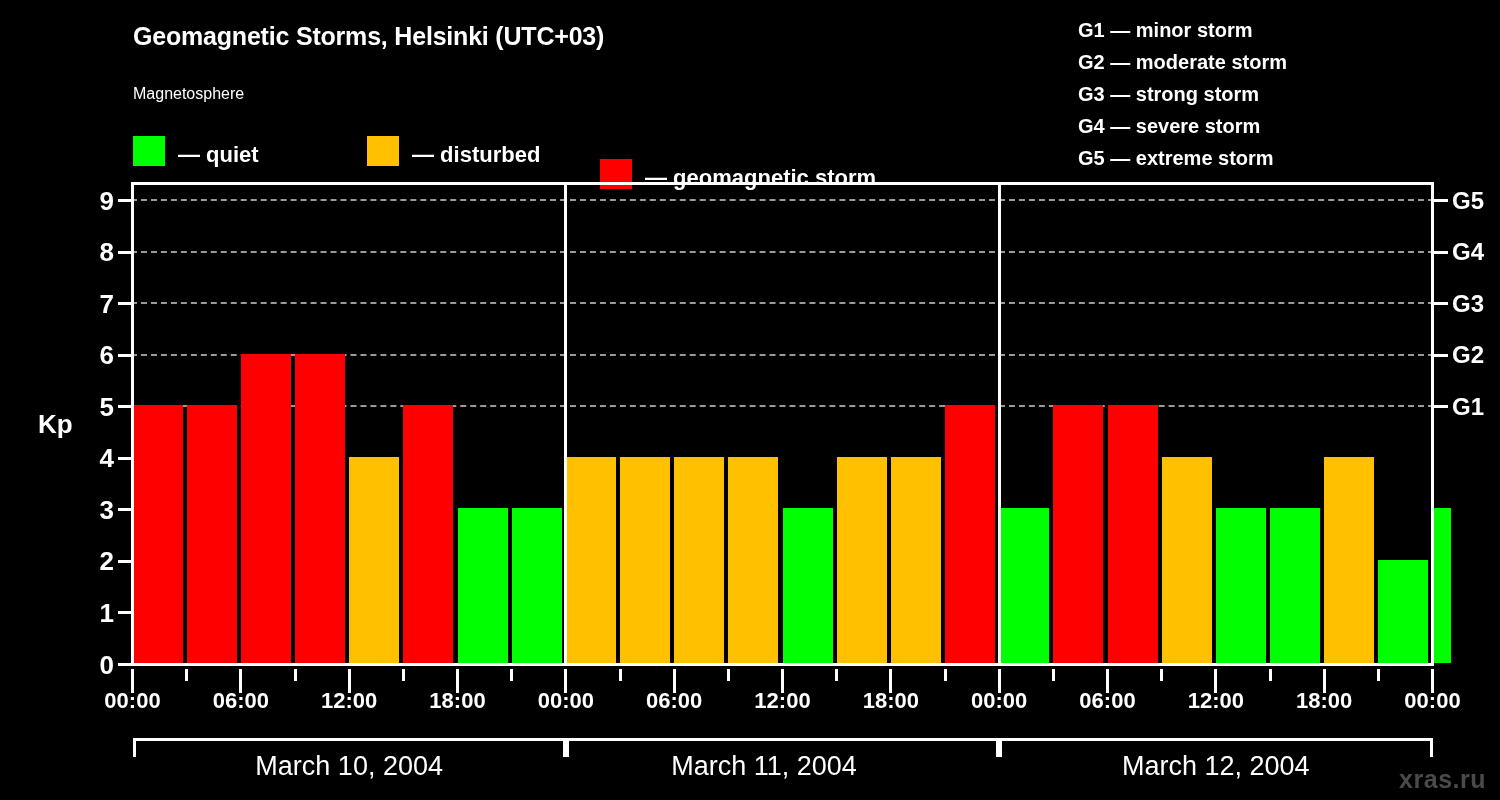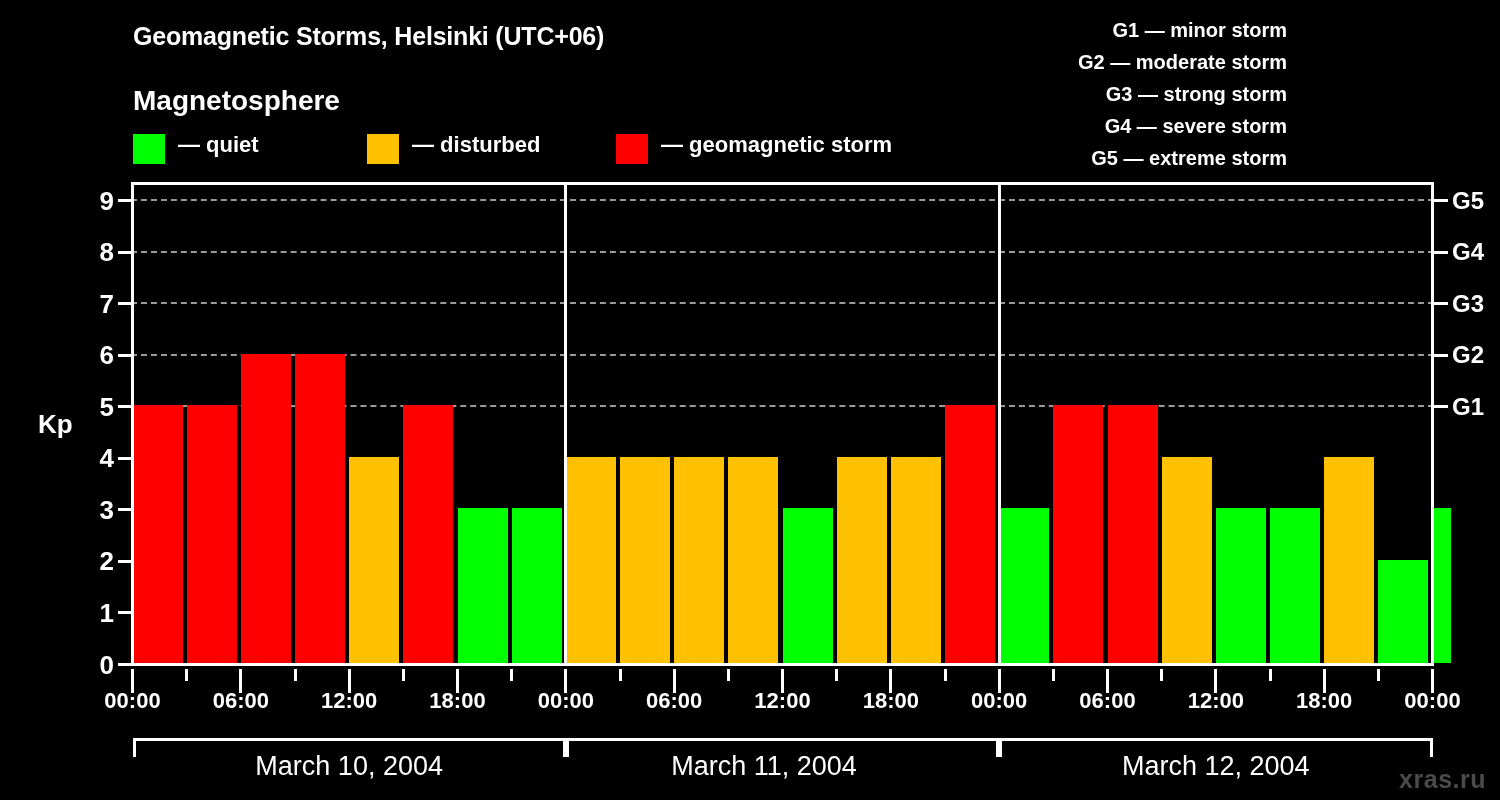--- a/index.html
+++ b/index.html
@@ -18,38 +18,38 @@
   #stage { position: absolute; inset: 0; }
 
   
   .chart-title {
     position: absolute; left: 133px; top: 22px;
     font-size: 25px; font-weight: bold; letter-spacing: -0.2px;
     white-space: nowrap;
   }
   .section-label {
     position: absolute; left: 133px; top: 85px;
-    font-size: 28px; font-weight: bold; white-space: nowrap;
+    font-size: 16px; font-weight: normal; white-space: nowrap;
   }
 
   
   .legend-row { position: absolute; left: 133px; top: 134px; height: 32px; }
   .legend-item {
     position: absolute; top: 0; height: 32px;
-    display: flex; align-items: flex-start; white-space: nowrap;
+    display: flex; align-items: flex-end; white-space: nowrap;
   }
   .legend-swatch {
     width: 32px; height: 30px; display: inline-block; flex: none;
   }
   .legend-text {
     font-size: 22px; font-weight: bold; margin-left: 13px; line-height: 1;
   }
 
   
-  .gscale-legend { position: absolute; left: 1078px; top: 14px; text-align: right; }
+  .gscale-legend { position: absolute; left: 1078px; top: 14px; }
   .gscale-line {
     font-size: 20px; font-weight: bold; line-height: 32px;
     white-space: nowrap;
   }
 
   
   #plot {
     position: absolute;
     left: 131px; top: 182px;
     width: 1303px; height: 484px;
@@ -125,33 +125,33 @@
   .watermark {
     position: absolute; right: 14px; bottom: 6px;
     font-size: 25px; font-weight: bold; color: #4a4a4a; letter-spacing: 0.5px;
   }
 </style>
 </head>
 <body>
 
 <div id="stage">
 
-  <div class="chart-title">Geomagnetic Storms, Helsinki (UTC+06)</div>
+  <div class="chart-title">Geomagnetic Storms, Helsinki (UTC+03)</div>
   <div class="section-label">Magnetosphere</div>
 
   <div class="legend-row" id="legend-row">
       <div class="legend-item" style="left: 0px;">
         <span class="legend-swatch" style="background: rgb(0, 255, 0);"></span>
         <span class="legend-text">— quiet</span>
       </div>
       <div class="legend-item" style="left: 214px; padding-left: 20px;">
         <span class="legend-swatch" style="background: rgb(255, 192, 0);"></span>
         <span class="legend-text">— disturbed</span>
       </div>
-      <div class="legend-item" style="left: 483px;">
+      <div class="legend-item" style="left: 467px; margin-top: 23px;">
         <span class="legend-swatch" style="background: rgb(255, 0, 0);"></span>
         <span class="legend-text">— geomagnetic storm</span>
       </div>
     </div>
 
   <div class="gscale-legend" id="gscale-legend">
       <div class="gscale-line">G1 — minor storm</div>
       <div class="gscale-line">G2 — moderate storm</div>
       <div class="gscale-line">G3 — strong storm</div>
       <div class="gscale-line">G4 — severe storm</div>

